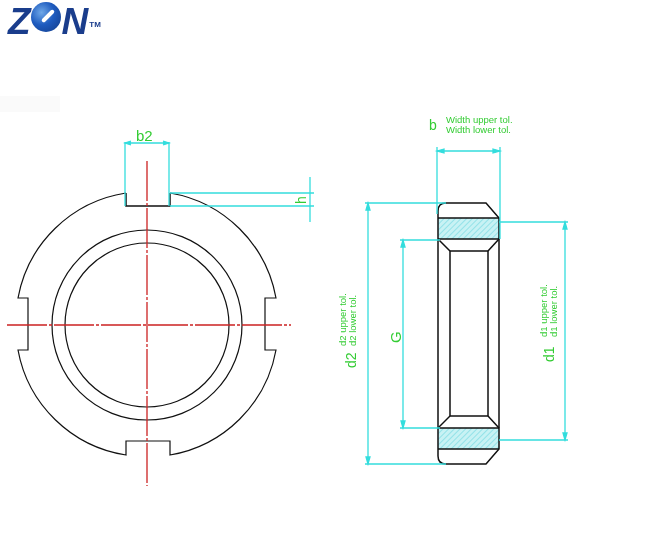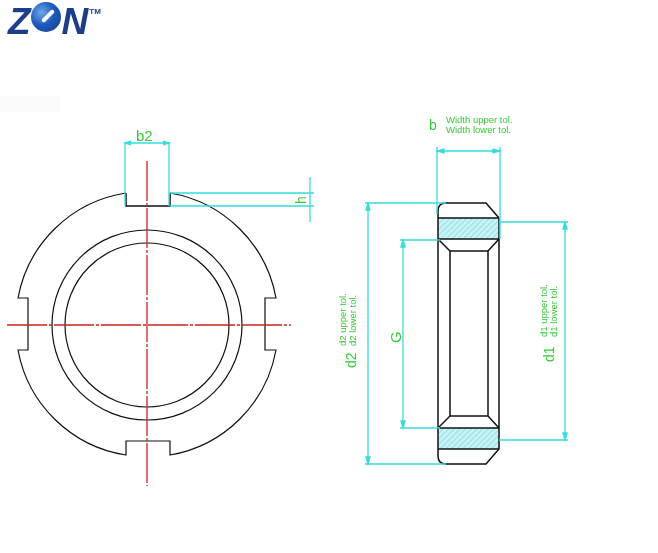--- a/index.html
+++ b/index.html
@@ -1,21 +1,21 @@
 <!DOCTYPE html>
 <html><head>
   <meta charset="utf-8">
   <style>
     html, body { margin: 0; padding: 0; background: #ffffff; }
     body { width: 658px; height: 553px; position: relative; overflow: hidden; font-family: "Liberation Sans", sans-serif; }
     .logo { position: absolute; left: 8px; top: 2px; height: 40px; display: flex; align-items: flex-start; }
     .logo-text { font-family: "Liberation Sans", sans-serif; font-weight: 900; font-size: 37px; color: #1a3d8c; letter-spacing: -1px; line-height: 40px; font-style: italic; }
     .logo-o { display: inline-block; width: 30px; height: 30px; border-radius: 50%; background: radial-gradient(circle at 35% 35%, #6fa8e8 0%, #1e5bbf 45%, #123a85 100%); vertical-align: -3px; margin: 0 1px; position: relative; }
     .logo-o::after { content: ""; position: absolute; left: 9px; top: 12px; width: 16px; height: 4px; background: #fff; transform: rotate(-45deg); border-radius: 2px; }
-    .logo-tm { font-size: 8px; color: #1a3d8c; font-weight: bold; margin-left: 2px; margin-top: 5px; }
+    .logo-tm { font-size: 8px; color: #1a3d8c; font-weight: bold; margin-left: 2px; margin-top: 18px; }
     .faint-box { position: absolute; left: 0; top: 96px; width: 60px; height: 16px; background: #fafafa; }
     svg.drawing { position: absolute; left: 0; top: 0; }
     .lbl { font-family: "Liberation Sans", sans-serif; fill: #33cc33; }
   </style>
 </head>
 <body>
 
 <div class="logo">
   <span class="logo-text">Z</span>
   <span class="logo-o"></span>

